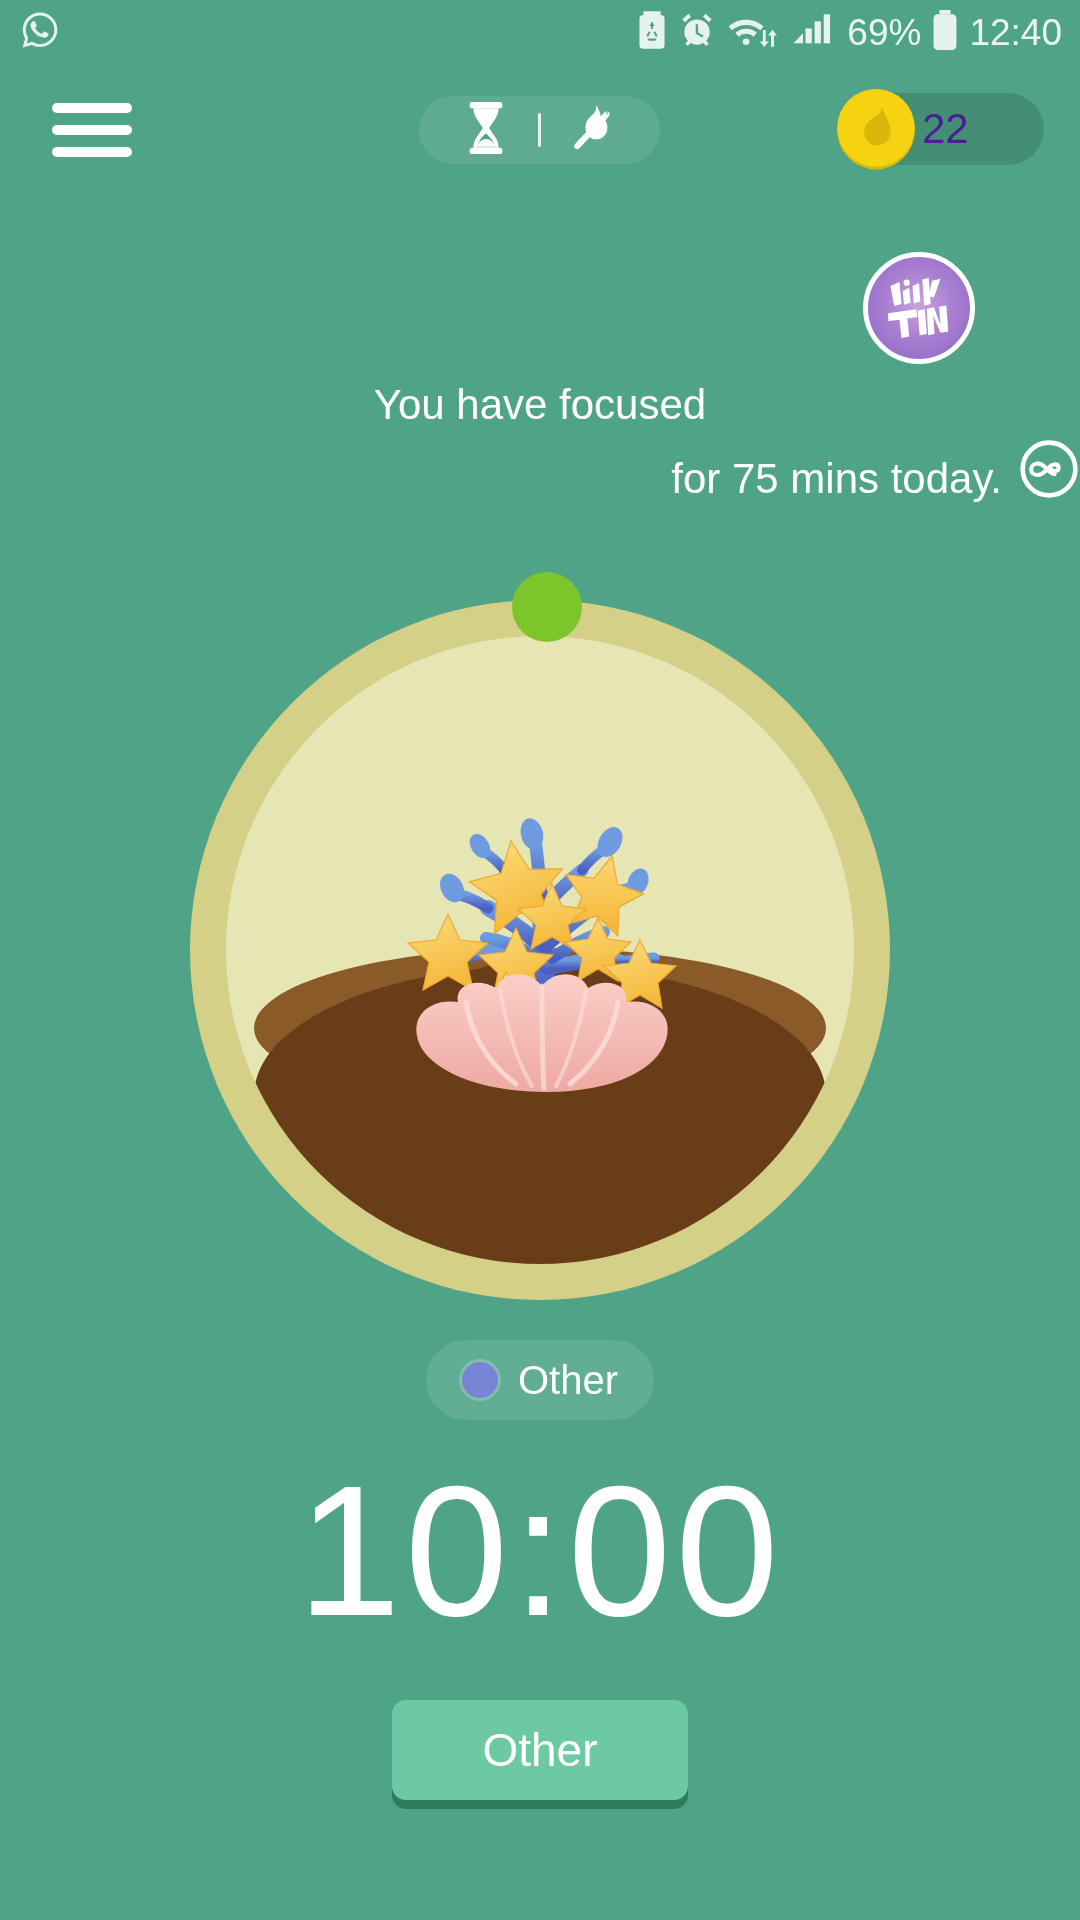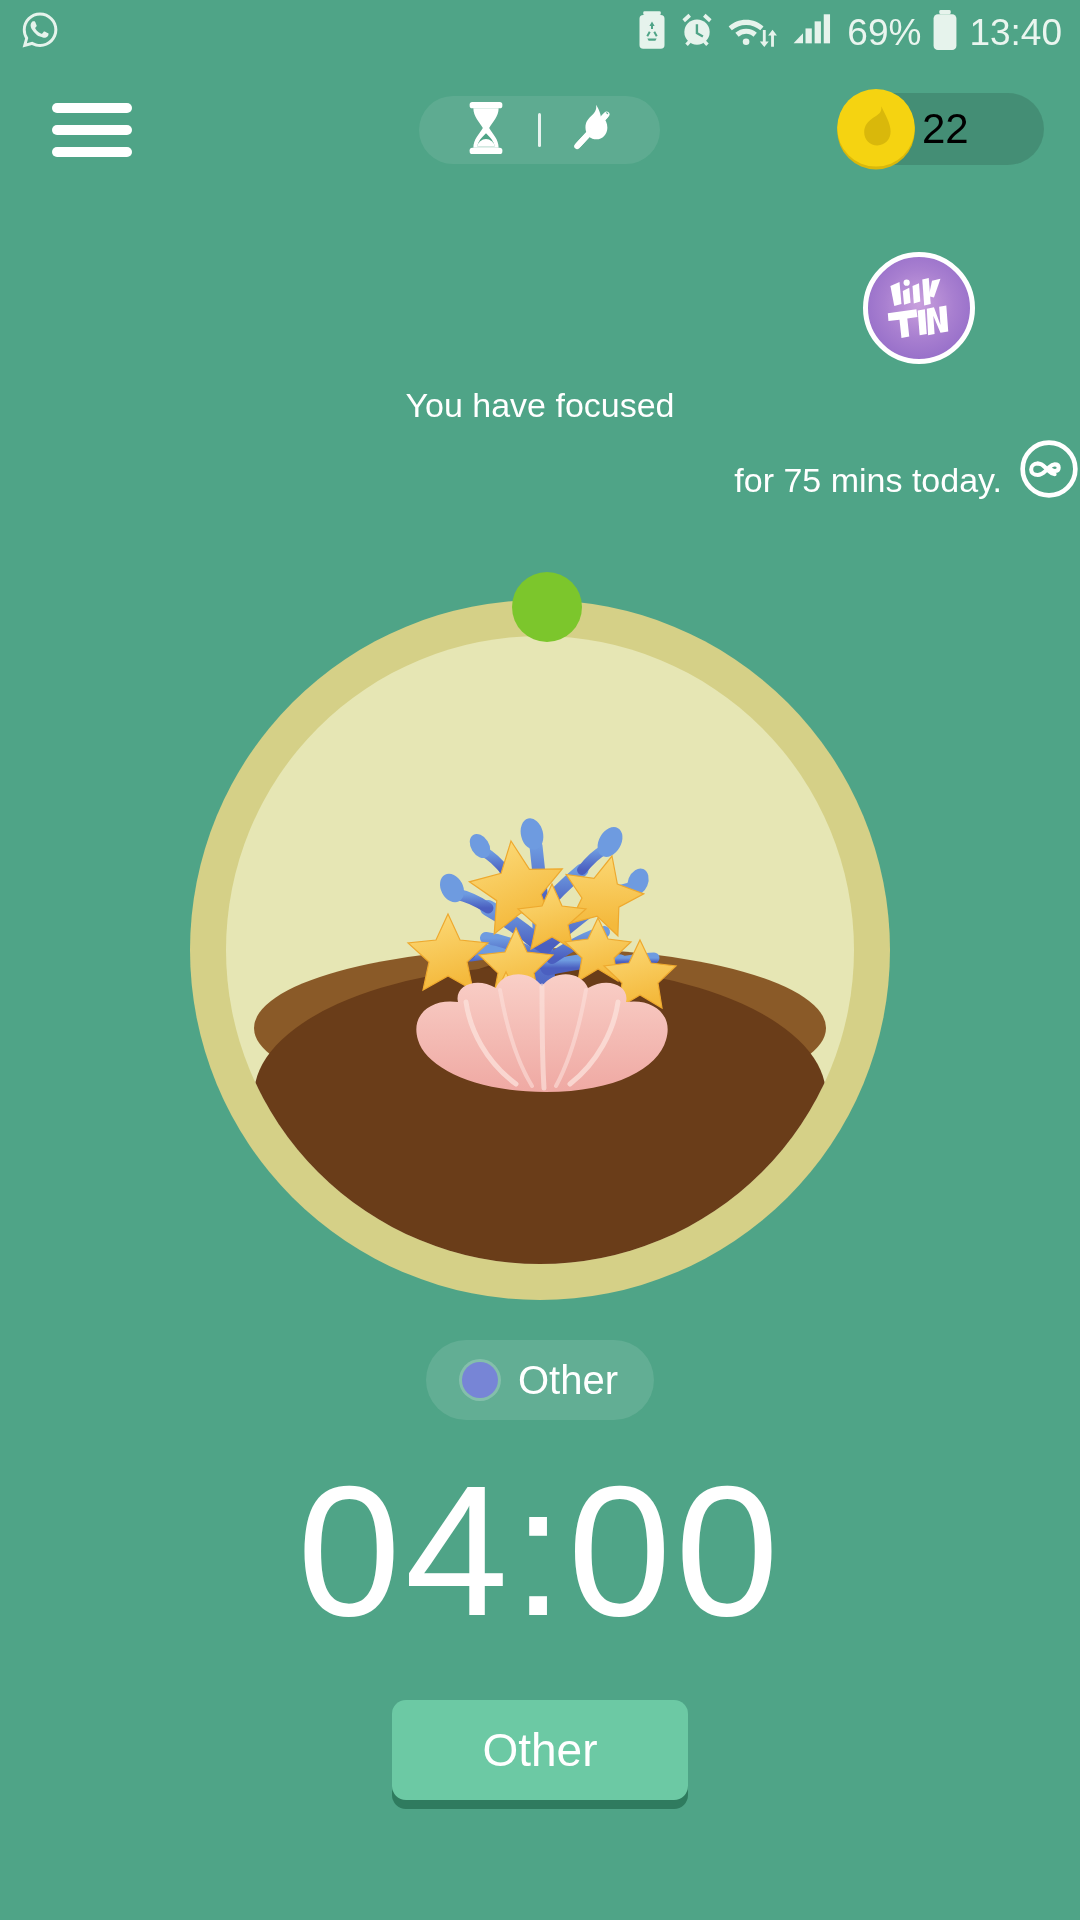--- a/index.html
+++ b/index.html
@@ -94,21 +94,21 @@
     background: rgba(0,0,0,0.13);
     border-radius: 36px;
     display: flex;
     align-items: center;
     padding-left: 78px;
     padding-right: 30px;
     box-sizing: border-box;
     cursor: pointer;
   }
   #coin-counter .coin-count {
-    color: #000000;
+    color: #4c1d95;
     font-size: 42px;
     font-weight: 400;
     line-height: 1;
   }
   #coin-icon {
     position: absolute;
     left: -10px; top: -6px;
     width: 84px; height: 84px;
   }
 
@@ -128,21 +128,21 @@
     overflow: hidden;
   }
 
   
   #focus-summary {
     position: absolute;
     left: 0; top: 372px;
     width: 1080px;
     text-align: center;
     color: #ffffff;
-    font-size: 34px;
+    font-size: 42px;
     font-weight: 400;
     line-height: 66px;
   }
   #focus-summary .line2 {
     display: flex;
     align-items: center;
     justify-content: flex-end;
     gap: 16px;
   }
 
@@ -322,21 +322,21 @@
           <rect x="20.2" y="2" width="4" height="18.5" fill="#e6f3ec"></rect>
         </svg>
       </span>
       <span class="sb-text">69%</span>
       <span class="sb-icon">
         <svg width="26" height="40" viewBox="0 0 18 28">
           <rect x="5" y="0" width="8" height="3" rx="1" fill="#e6f3ec"></rect>
           <rect x="1" y="3" width="16" height="25" rx="3" fill="#e6f3ec"></rect>
         </svg>
       </span>
-      <span class="sb-text">13:40</span>
+      <span class="sb-text">12:40</span>
     </div>
   </div>
 
   <div id="top-bar">
 
     <div id="hamburger-button">
       <div class="bar"></div>
       <div class="bar"></div>
       <div class="bar"></div>
     </div>
@@ -487,17 +487,17 @@
     </div>
 
     <div id="progress-dot"></div>
   </div>
 
   <div id="tag-pill">
     <span id="tag-dot"></span>
     <span id="tag-label">Other</span>
   </div>
 
-  <div id="timer-display">04:00</div>
+  <div id="timer-display">10:00</div>
 
   <button id="plant-button">Other</button>
 
 </div>
 
 </body></html>

